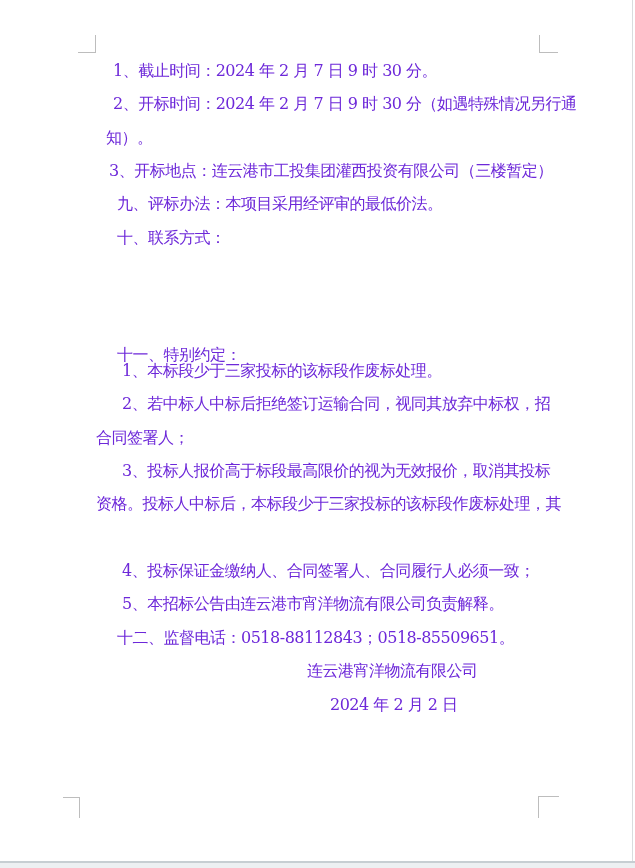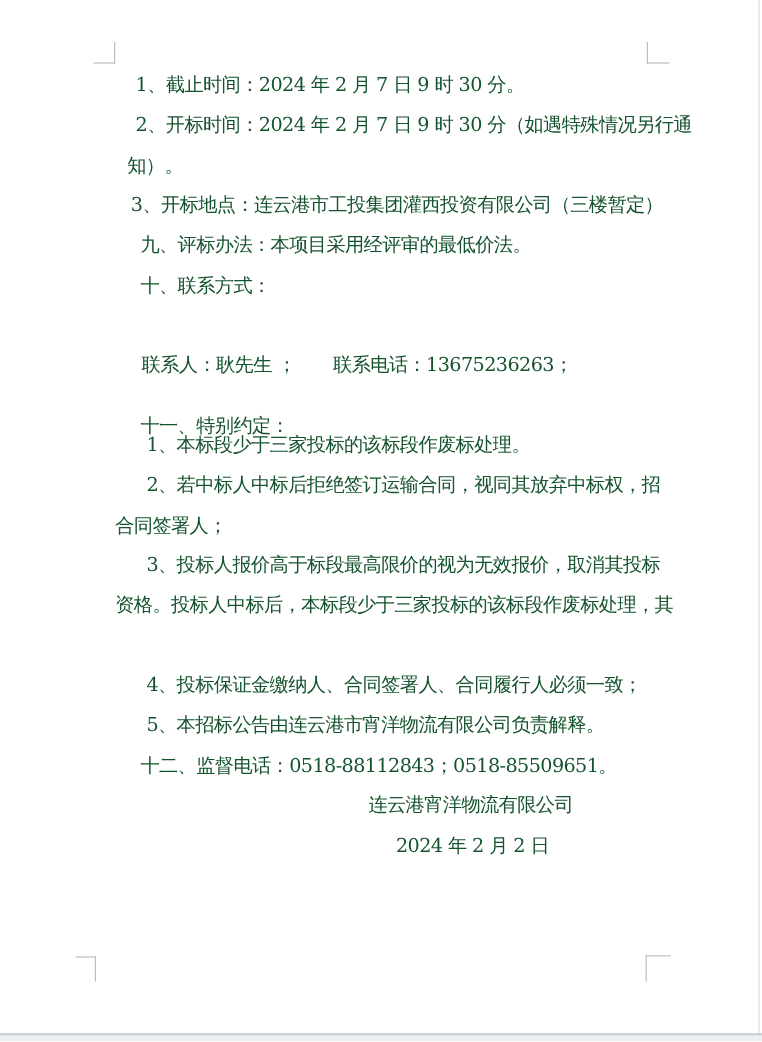--- a/index.html
+++ b/index.html
@@ -18,21 +18,21 @@
     position: absolute;
     left: 0; top: 0;
     width: 635px;
     height: 868px;
     background: #ffffff;
   }
   .line {
     position: absolute;
     font-size: 16px;
     line-height: 17px;
-    color: #14532d;
+    color: #6d28d9;
     white-space: pre;
     letter-spacing: -0.5px;
   }
   
   .mark { position: absolute; }
   .mark-tl {
     left: 78px; top: 35px; width: 17px; height: 17px;
     border-right: 1px solid #bdbdbd;
     border-bottom: 1px solid #bdbdbd;
   }
@@ -80,21 +80,20 @@
   <div class="mark mark-tr"></div>
   <div class="mark mark-bl"></div>
   <div class="mark mark-br"></div>
 
   <div class="line" style="left:113px; top:62px;">1、截止时间：2024 年 2 月 7 日 9 时 30 分。</div>
   <div class="line" style="left:113px; top:95px;">2、开标时间：2024 年 2 月 7 日 9 时 30 分（如遇特殊情况另行通</div>
   <div class="line" style="left:106px; top:129px;">知）。</div>
   <div class="line" style="left:109px; top:162px;text-align:center;">3、开标地点：连云港市工投集团灌西投资有限公司（三楼暂定）</div>
   <div class="line" style="left:117px; top:195px;">九、评标办法：本项目采用经评审的最低价法。</div>
   <div class="line" style="left:117px; top:229px;">十、联系方式：</div>
-  <div class="line" style="left:118px; top:295px;">联系人：耿先生 ；　　联系电话：13675236263；</div>
   <div class="line" style="left:117px; top:346px;">十一、特别约定：</div>
   <div class="line" style="left:122px; top:362px;">1、本标段少于三家投标的该标段作废标处理。</div>
   <div class="line" style="left:122px; top:395px;">2、若中标人中标后拒绝签订运输合同，视同其放弃中标权，招</div>
   <div class="line" style="left:96px;  top:429px;">合同签署人；</div>
   <div class="line" style="left:122px; top:462px;">3、投标人报价高于标段最高限价的视为无效报价，取消其投标</div>
   <div class="line" style="left:96px;  top:495px;">资格。投标人中标后，本标段少于三家投标的该标段作废标处理，其</div>
   <div class="line" style="left:122px; top:562px;">4、投标保证金缴纳人、合同签署人、合同履行人必须一致；</div>
   <div class="line" style="left:122px; top:595px;">5、本招标公告由连云港市宵洋物流有限公司负责解释。</div>
   <div class="line" style="left:117px; top:629px;">十二、监督电话：0518-88112843；0518-85509651。</div>
   <div class="line" style="left:307px; top:662px;">连云港宵洋物流有限公司</div>

